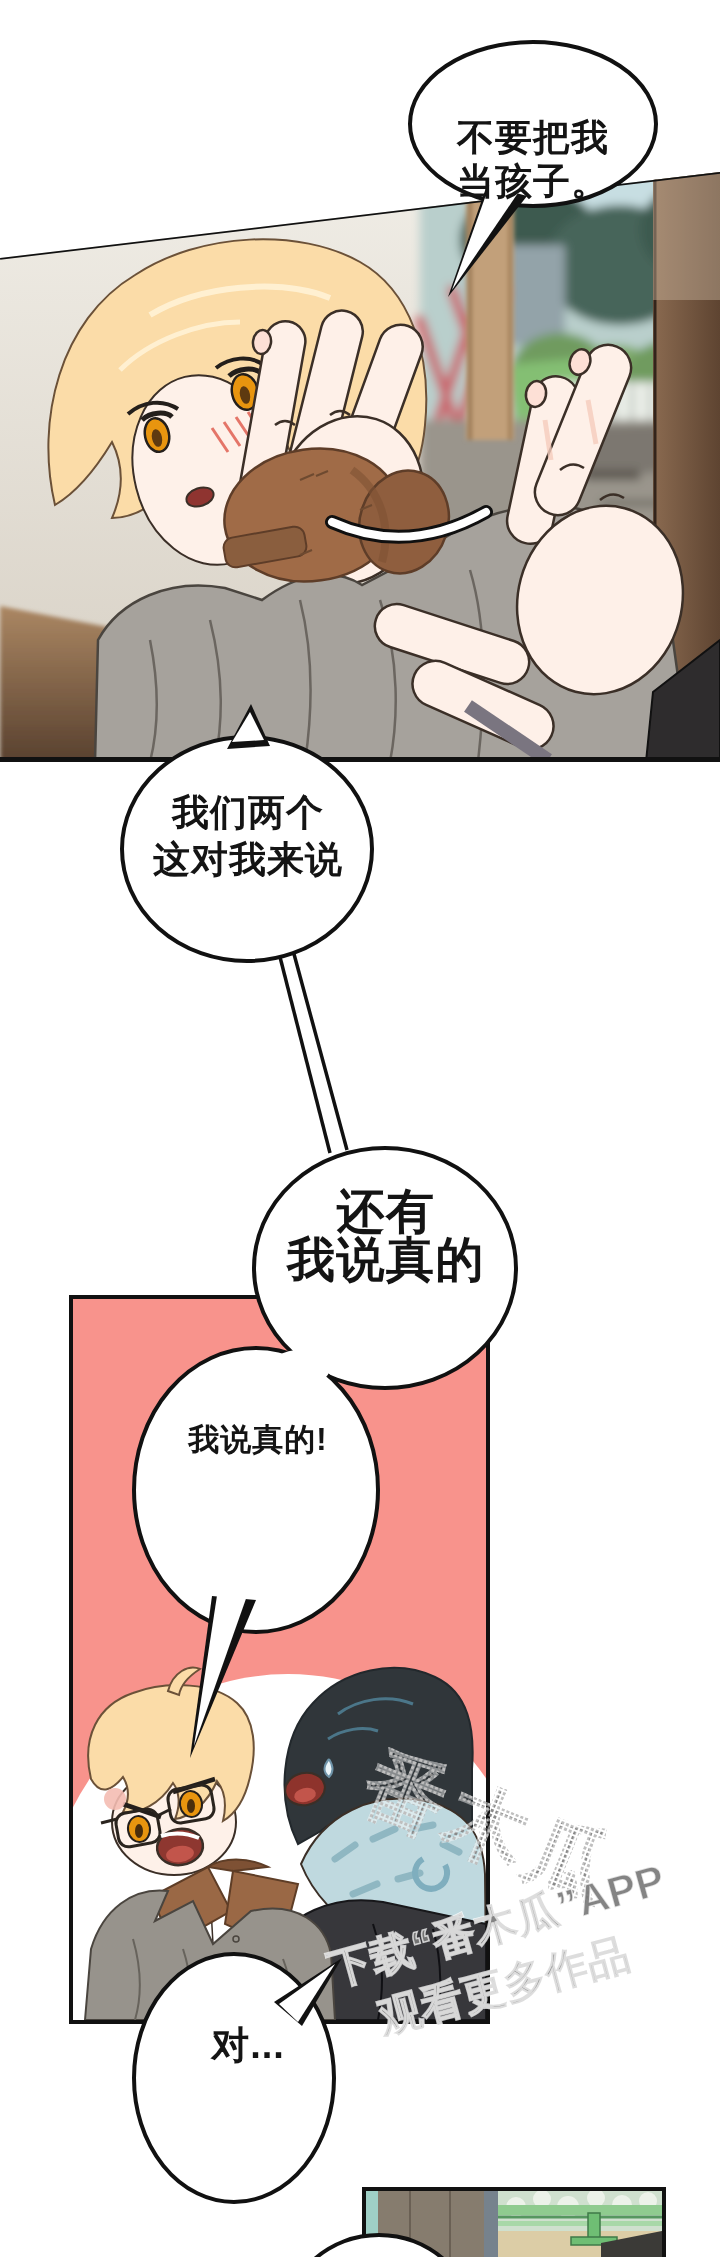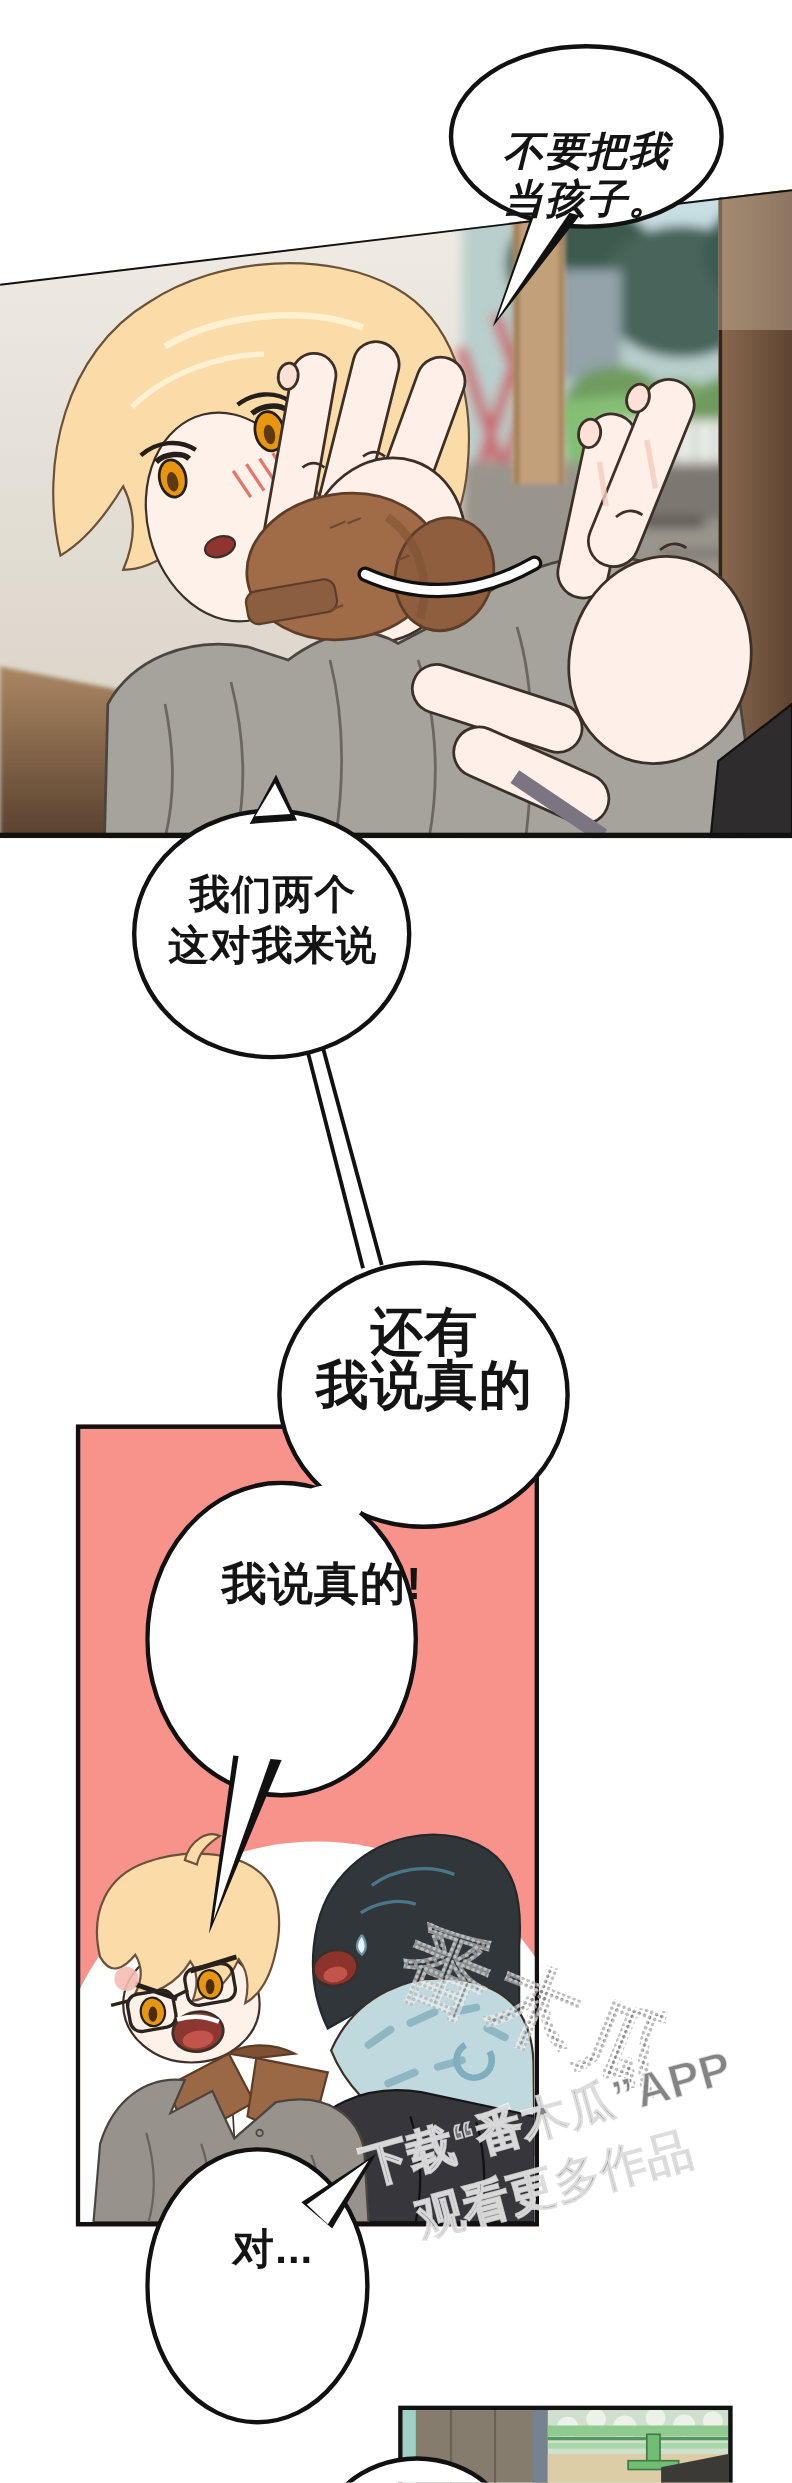--- a/index.html
+++ b/index.html
@@ -178,21 +178,21 @@
       <rect x="0" y="587" width="720" height="5" fill="#111"></rect>
     </g>
   </svg>
 
   <div class="bubble" style="left:398px;top:32px;width:270px;height:280px;z-index:30;">
     <svg width="270" height="280" viewBox="0 0 270 280">
       <ellipse cx="135" cy="92" rx="123" ry="82" fill="#fff" stroke="#111" stroke-width="4"></ellipse>
       <polygon points="89,153 129,164 50,265" fill="#111"></polygon>
       <polygon points="94,146 122,158 54,258" fill="#fff"></polygon>
     </svg>
-    <div class="btxt" style="top:84px;font-size:37px;line-height:44px;font-style:italic;">
+    <div class="btxt" style="top:84px;font-size:37px;line-height:44px;">
       <div>不要把我</div>
       <div>当孩子。</div>
     </div>
   </div>
 
   <div class="bubble" style="left:116px;top:700px;width:264px;height:266px;z-index:30;">
     <svg width="264" height="266" viewBox="0 0 264 266">
       <ellipse cx="131" cy="149" rx="125" ry="112" fill="#fff" stroke="#111" stroke-width="4"></ellipse>
       <polygon points="111,49 154,46 135,4" fill="#111"></polygon>
       <polygon points="116,42 148,40 134,12" fill="#fff"></polygon>
@@ -292,21 +292,21 @@
     </div>
   </div>
 
   <div class="bubble" style="left:132px;top:1346px;width:252px;height:432px;z-index:31;">
     <svg width="252" height="432" viewBox="0 0 252 432">
       <ellipse cx="124" cy="144" rx="122" ry="142" fill="#fff" stroke="#111" stroke-width="4"></ellipse>
       <ellipse cx="168" cy="22" rx="30" ry="18" fill="#fff"></ellipse>
       <polygon points="80,250 124,254 58,412" fill="#111"></polygon>
       <polygon points="86,243 116,247 62,400" fill="#fff"></polygon>
     </svg>
-    <div class="btxt" style="top:70px;font-size:41px;line-height:48px;text-align:right;">
+    <div class="btxt" style="top:70px;font-size:31px;line-height:48px;">
       <div>我说真的!</div>
     </div>
   </div>
 
   <div class="wm-dots" style="left:388px;top:1728px;font-size:82px;letter-spacing:6px;transform:rotate(22deg);transform-origin:left top;">番木瓜</div>
   <div class="wm" style="left:322px;top:1944px;font-size:43px;transform:rotate(-15.5deg);transform-origin:left top;">下载“番木瓜”APP</div>
   <div class="wm" style="left:372px;top:1992px;font-size:43px;transform:rotate(-15deg);transform-origin:left top;">观看更多作品</div>
 
   <div class="bubble" style="left:132px;top:1948px;width:232px;height:270px;z-index:32;">
     <svg width="232" height="270" viewBox="0 0 232 270">

